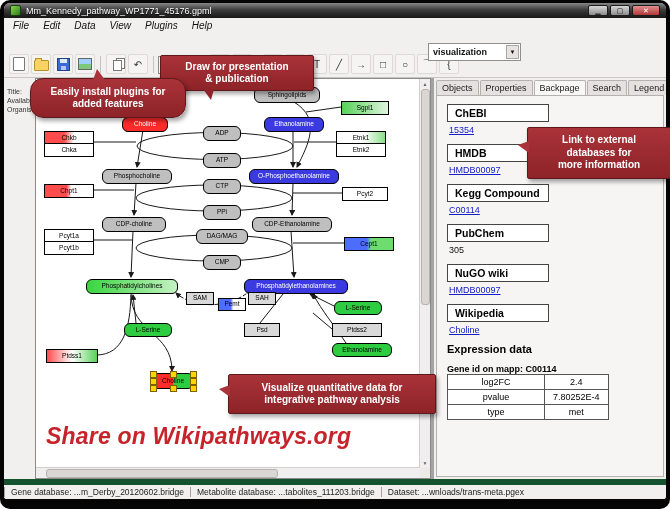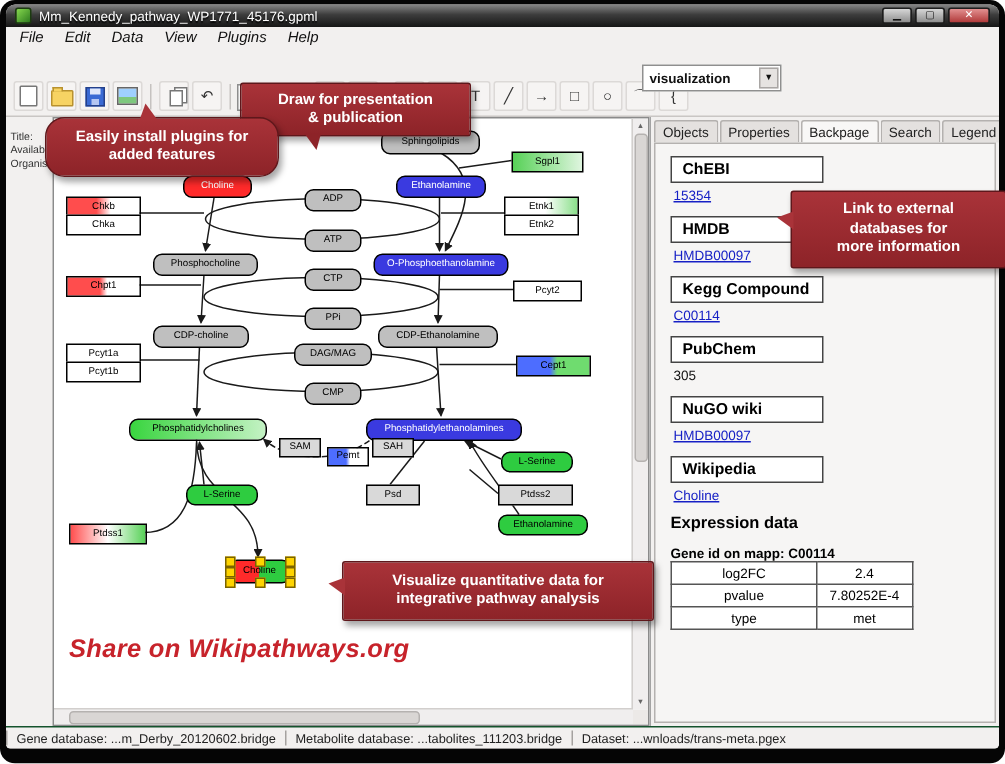--- a/index.html
+++ b/index.html
@@ -42,47 +42,47 @@
   
   #main{flex:1;display:flex;min-height:0;}
   #info-panel{width:28px;background:#f2f0ef;padding:10px 0 0 3px;font-size:7px;color:#333;flex:none;overflow:hidden;}
   .info-label{white-space:nowrap;margin-bottom:2px;}
   #canvas-wrap{flex:1;position:relative;background:#fff;border:1px solid #8b8b8b;overflow:hidden;}
   #edges{position:absolute;left:0;top:0;}
   #nodes{position:absolute;left:0;top:0;width:100%;height:100%;}
   .node{position:absolute;border:1px solid #000;font-size:6.5px;text-align:center;white-space:nowrap;overflow:visible;color:#000;}
   .node.metabolite{border-radius:6px;}
   .handle{position:absolute;width:5px;height:5px;background:#ffd400;border:1px solid #7a6300;}
-  #share-text{position:absolute;left:10px;top:344px;font-style:italic;font-weight:bold;font-size:17px;color:#c7232b;letter-spacing:.2px;}
+  #share-text{position:absolute;left:10px;top:344px;font-style:italic;font-weight:bold;font-size:23px;color:#c7232b;letter-spacing:.2px;}
   .vscroll{position:absolute;top:0;right:0;bottom:10px;width:10px;background:#f0eeee;border-left:1px solid #d2cfcd;}
   .vthumb{position:absolute;top:10px;left:1px;width:7px;height:55%;background:#d9d6d4;border:1px solid #b5b2b0;border-radius:3px;}
   .hscroll{position:absolute;left:0;right:10px;bottom:0;height:10px;background:#f0eeee;border-top:1px solid #d2cfcd;}
   .hthumb{position:absolute;left:10px;top:1px;height:7px;width:60%;background:#d9d6d4;border:1px solid #b5b2b0;border-radius:3px;}
   .scroll-arrow{position:absolute;font-size:5px;color:#666;line-height:10px;width:10px;text-align:center;}
   .corner{position:absolute;right:0;bottom:0;width:10px;height:10px;background:#ece9e7;}
 
   
-  #sidebar{width:232px;background:#f2f0ef;display:flex;flex-direction:column;border-left:1px solid #a3a3a3;flex:none;}
+  #sidebar{width:232px;background:#f2f0ef;display:flex;flex-direction:column;border-left:3px solid #a3a3a3;flex:none;}
   #sidebar-tabs{display:flex;padding:2px 2px 0;gap:1px;flex:none;}
   .tab{font-size:9px;padding:2px 5px;background:#e4e1df;border:1px solid #b4b1af;border-bottom:none;border-radius:2px 2px 0 0;color:#222;}
   .tab.active{background:#f8f7f6;}
   #backpage{flex:1;border:1px solid #b4b1af;margin:0 2px 2px;background:#f6f5f4;padding:7px 10px;overflow:hidden;}
   .bp-section{margin-bottom:8px;}
   .bp-header{display:inline-block;min-width:86px;background:#fff;border:1px solid #444;font-weight:bold;font-size:10.5px;padding:2px 7px;}
   .bp-value{font-size:9px;margin:3px 0 0 2px;color:#111;display:inline-block;}
   a.bp-value.link{color:#1620c5;text-decoration:underline;}
   .bp-value{display:block;}
   .exp-heading{font-weight:bold;font-size:11px;margin:2px 0 0;}
   .gene-id{font-weight:bold;font-size:9px;margin:9px 0 0;}
   #expr-table{border-collapse:collapse;background:#fff;}
   #expr-table td{border:1px solid #555;font-size:9px;padding:2px 8px;text-align:center;min-width:46px;}
   #expr-table td:first-child{min-width:80px;}
 
   
-  #statusbar{height:14px;background:#f2f0ef;border-top:1px solid #14532d;display:flex;align-items:center;font-size:8.5px;color:#222;flex:none;overflow:hidden;}
+  #statusbar{height:14px;background:#f2f0ef;border-top:6px solid #14532d;display:flex;align-items:center;font-size:8.5px;color:#222;flex:none;overflow:hidden;}
   .status-seg{border-left:1px solid #a5a2a0;padding:0 6px;white-space:nowrap;}
 
   
   .callout{position:absolute;z-index:60;background:linear-gradient(180deg,#a93339,#8d2328);border:1px solid #5e171b;color:#fff;font-size:10px;font-weight:bold;text-align:center;display:flex;flex-direction:column;justify-content:center;padding:2px 5px;box-shadow:2px 3px 4px rgba(0,0,0,.35);border-radius:2px;line-height:1.25;}
   .callout .pt{position:absolute;width:0;height:0;}
   #callout-draw{left:160px;top:7px;width:142px;height:30px;margin-top:48px;}
   #callout-draw .pt{left:42px;bottom:-10px;border-left:8px solid transparent;border-right:3px solid transparent;border-top:11px solid #8d2328;}
   #callout-plugins{left:30px;top:78px;width:144px;height:34px;border-radius:13px;}
   #callout-plugins .pt{left:62px;top:-10px;border-left:4px solid transparent;border-right:8px solid transparent;border-bottom:11px solid #a93339;}
   #callout-db{left:527px;top:127px;width:132px;height:46px;}

